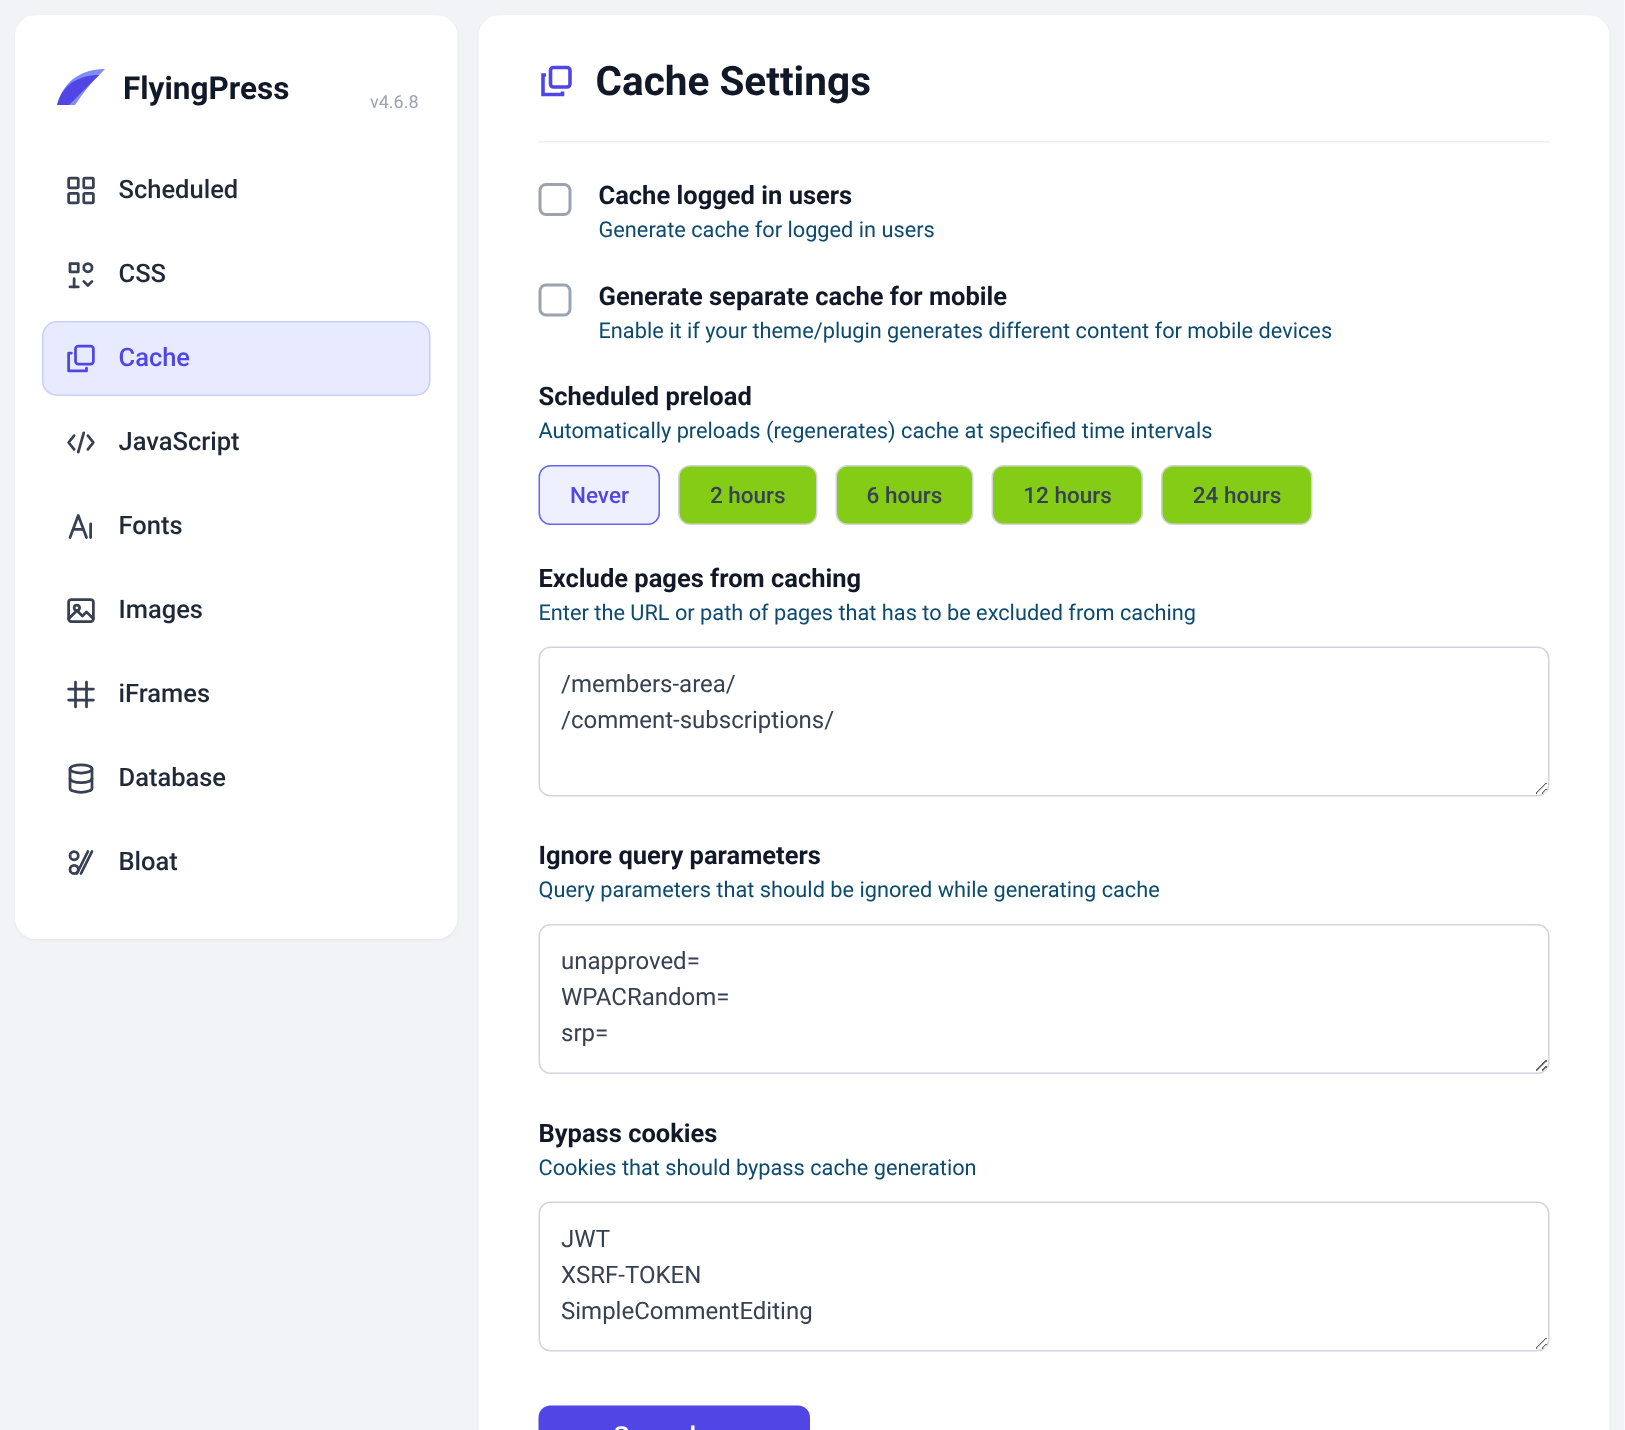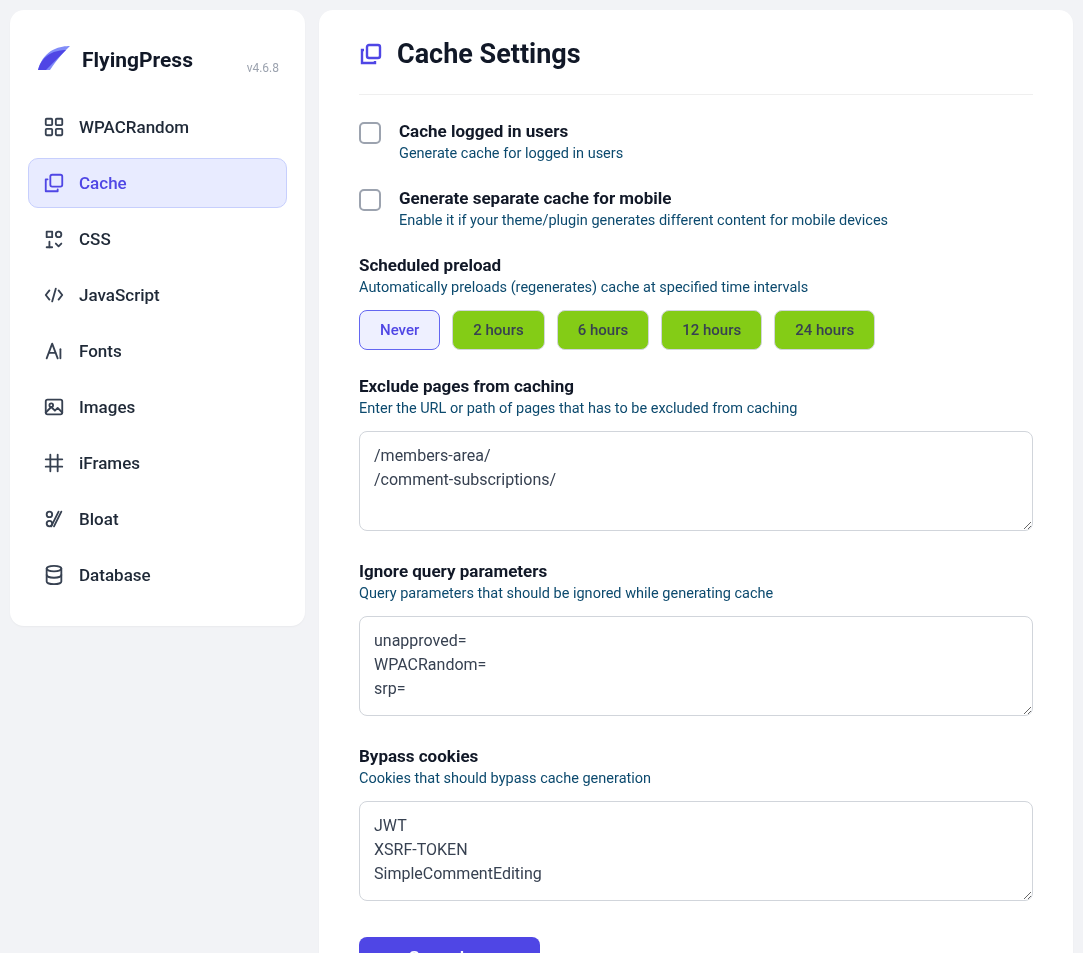--- a/index.html
+++ b/index.html
@@ -187,43 +187,43 @@
     <nav class="nav" id="nav">
         <div class="nav-item">
           <span class="icon">
             <svg width="22" height="22" viewBox="0 0 24 24" stroke-linecap="round" stroke-linejoin="round">
               <rect x="3" y="3" width="7" height="7" rx="1"></rect>
               <rect x="14" y="3" width="7" height="7" rx="1"></rect>
               <rect x="3" y="14" width="7" height="7" rx="1"></rect>
               <rect x="14" y="14" width="7" height="7" rx="1"></rect>
             </svg>
           </span>
-          <span>WPACRandom</span>
-        </div>
-        <div class="nav-item active">
-          <span class="icon">
-            <svg width="22" height="22" viewBox="0 0 24 24" stroke-linecap="round" stroke-linejoin="round">
-              <rect x="8" y="3" width="13" height="13" rx="2"></rect>
-              <path d="M5 8 H3 v13 h13 v-2"></path>
-            </svg>
-          </span>
-          <span>Cache</span>
+          <span>Scheduled</span>
         </div>
         <div class="nav-item">
           <span class="icon">
             <svg width="22" height="22" viewBox="0 0 24 24" stroke-linecap="round" stroke-linejoin="round">
               <path d="M4 4h6v6H4z"></path>
               <path d="M7 15v6"></path>
               <path d="M4 21h6"></path>
               <circle cx="17" cy="7" r="3"></circle>
               <path d="M14 17l3 3 3-3"></path>
             </svg>
           </span>
           <span>CSS</span>
         </div>
+        <div class="nav-item active">
+          <span class="icon">
+            <svg width="22" height="22" viewBox="0 0 24 24" stroke-linecap="round" stroke-linejoin="round">
+              <rect x="8" y="3" width="13" height="13" rx="2"></rect>
+              <path d="M5 8 H3 v13 h13 v-2"></path>
+            </svg>
+          </span>
+          <span>Cache</span>
+        </div>
         <div class="nav-item">
           <span class="icon">
             <svg width="22" height="22" viewBox="0 0 24 24" stroke-linecap="round" stroke-linejoin="round">
               <path d="M7 7l-4 5 4 5"></path>
               <path d="M17 7l4 5-4 5"></path>
               <path d="M14 5l-4 14"></path>
             </svg>
           </span>
           <span>JavaScript</span>
         </div>
@@ -254,37 +254,37 @@
               <path d="M16 3v18"></path>
               <path d="M3 8h18"></path>
               <path d="M3 16h18"></path>
             </svg>
           </span>
           <span>iFrames</span>
         </div>
         <div class="nav-item">
           <span class="icon">
             <svg width="22" height="22" viewBox="0 0 24 24" stroke-linecap="round" stroke-linejoin="round">
+              <ellipse cx="12" cy="5" rx="8" ry="3"></ellipse>
+              <path d="M4 5v14c0 1.7 3.6 3 8 3s8-1.3 8-3V5"></path>
+              <path d="M4 12c0 1.7 3.6 3 8 3s8-1.3 8-3"></path>
+            </svg>
+          </span>
+          <span>Database</span>
+        </div>
+        <div class="nav-item">
+          <span class="icon">
+            <svg width="22" height="22" viewBox="0 0 24 24" stroke-linecap="round" stroke-linejoin="round">
               <circle cx="7" cy="7" r="3"></circle>
               <circle cx="7" cy="17" r="3"></circle>
               <path d="M17 4l-8 16"></path>
               <path d="M20 4l-8 16"></path>
             </svg>
           </span>
           <span>Bloat</span>
-        </div>
-        <div class="nav-item">
-          <span class="icon">
-            <svg width="22" height="22" viewBox="0 0 24 24" stroke-linecap="round" stroke-linejoin="round">
-              <ellipse cx="12" cy="5" rx="8" ry="3"></ellipse>
-              <path d="M4 5v14c0 1.7 3.6 3 8 3s8-1.3 8-3V5"></path>
-              <path d="M4 12c0 1.7 3.6 3 8 3s8-1.3 8-3"></path>
-            </svg>
-          </span>
-          <span>Database</span>
         </div>
       </nav>
   </aside>
 
   <main class="main">
 
     <div class="page-head">
       <span class="icon">
         <svg width="24" height="24" viewBox="0 0 24 24">
             <rect x="8" y="3" width="13" height="13" rx="2"></rect>

